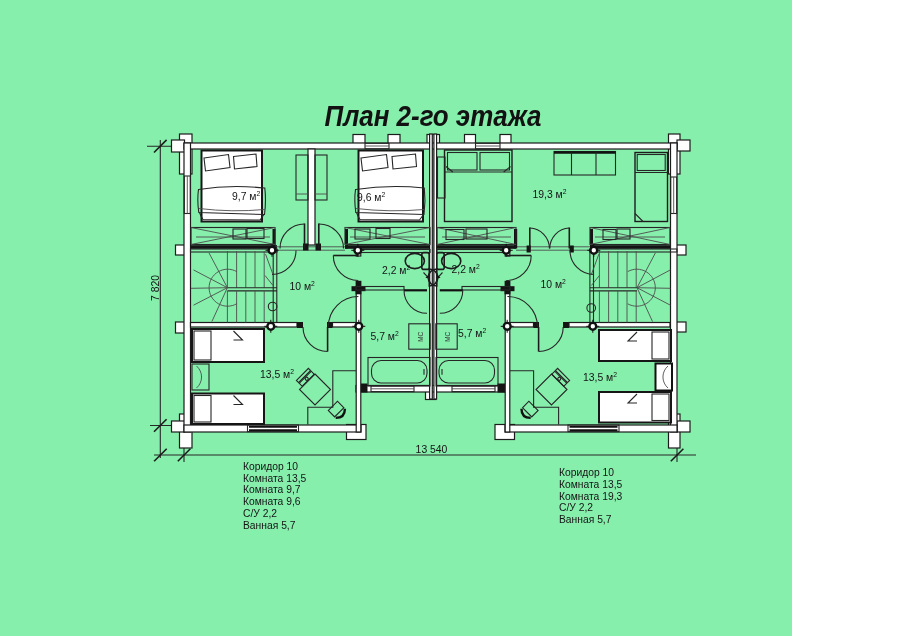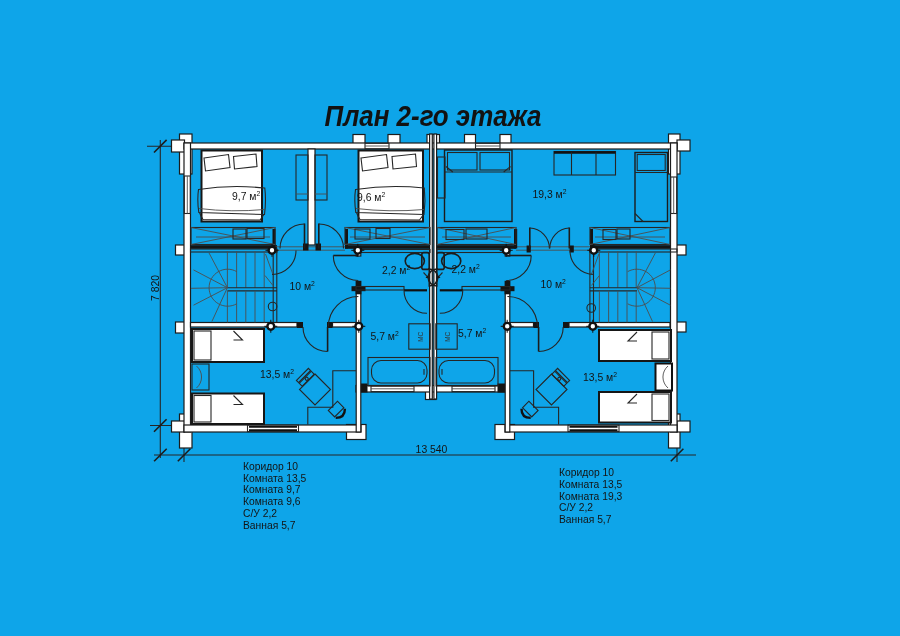--- a/index.html
+++ b/index.html
@@ -1,16 +1,16 @@
 <!DOCTYPE html>
 <html><head>
 <meta charset="utf-8">
 <style>
   html,body{margin:0;padding:0;background:#fff;}
-  .page{position:relative;width:900px;height:636px;background:#0ea5e9;overflow:hidden;
+  .page{position:relative;width:792px;height:636px;background:#86efac;overflow:hidden;
         font-family:"Liberation Sans", sans-serif;}
   svg{position:absolute;left:0;top:0;}
   .w{fill:#fff;stroke:#1c1c1c;stroke-width:1.2;}
   .b{fill:#141414;stroke:none;}
   .l{stroke:#262626;stroke-width:1.1;fill:none;}
   .l2{stroke:#1c1c1c;stroke-width:1.6;fill:none;}
   .t{stroke:#4d4d4d;stroke-width:0.9;fill:none;}
   .f{fill:none;stroke:#1c1c1c;stroke-width:1.4;}
   .f2{fill:#fff;stroke:#161616;stroke-width:2;}
   .lbl{font-size:10.4px;fill:#141414;}

